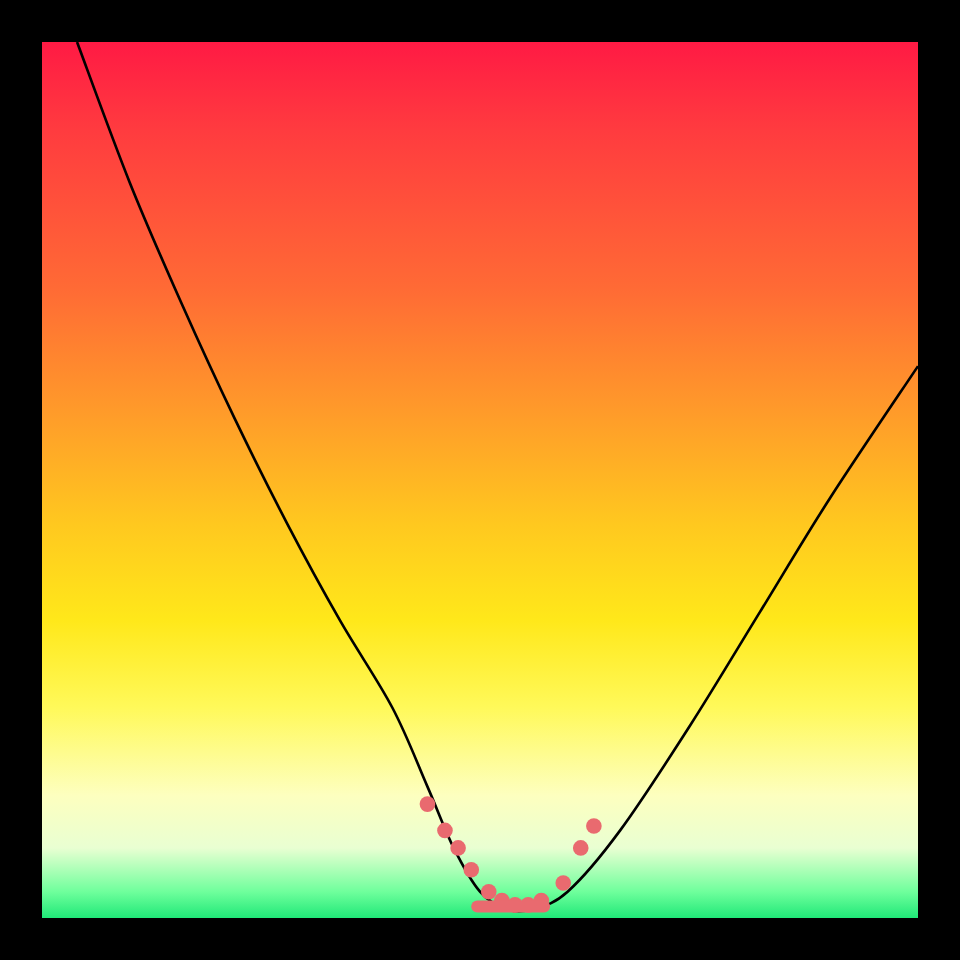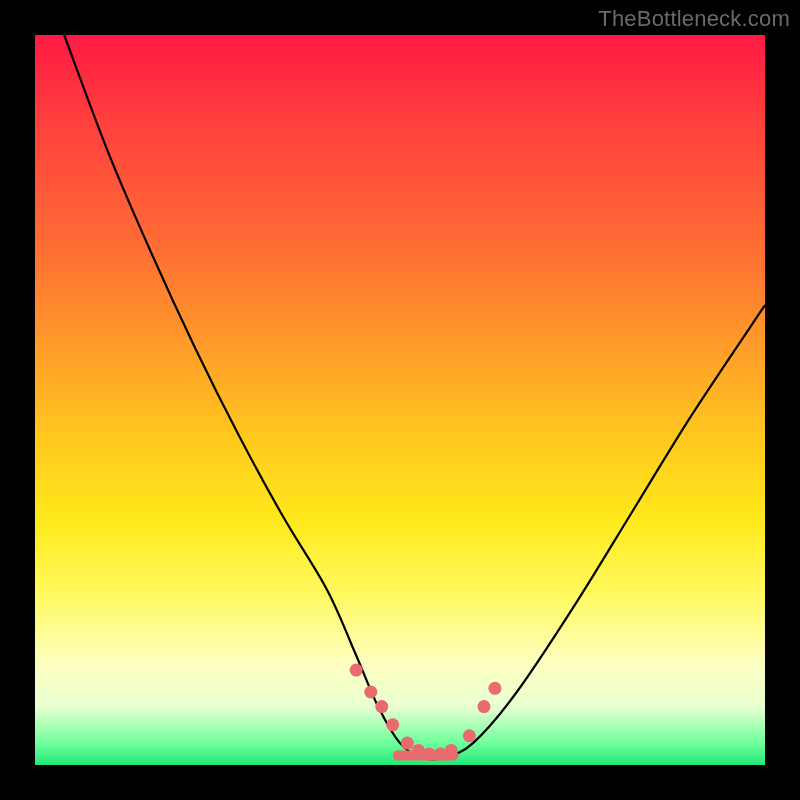--- a/index.html
+++ b/index.html
@@ -56,21 +56,20 @@
     width: 730px;
     height: 730px;
     overflow: visible;
   }
 </style>
 </head>
 <body>
 
 <div class="frame">
 
-  <div class="watermark">TheBottleneck.com</div>
 
   <div class="plot-area">
     <svg class="curve" viewBox="0 0 730 730">
       <path id="main-curve" fill="none" stroke="#000" stroke-width="2.2" d="M 29.2,0 C 36.5,19.46666666666668 58.4,80.30000000000007 73,116.80000000000007 C 87.6,153.30000000000007 102.2,186.15000000000006 116.8,219.00000000000006 C 131.4,251.85000000000005 146,283.48333333333335 160.6,313.90000000000003 C 175.2,344.3166666666667 189.8,373.51666666666665 204.4,401.5 C 219,429.48333333333335 233.60000000000002,456.24999999999994 248.20000000000002,481.79999999999995 C 262.8,507.34999999999997 279.8333333333333,531.6833333333333 292,554.8 C 304.1666666666667,577.9166666666666 312.68333333333334,601.0333333333333 321.2,620.5 C 329.71666666666664,639.9666666666667 335.79999999999995,657 343.09999999999997,671.6 C 350.4,686.2 357.7,699.5833333333334 365,708.1 C 372.3,716.6166666666667 379.6,720.2666666666667 386.90000000000003,722.7 C 394.20000000000005,725.1333333333334 400.28333333333336,725.1333333333334 408.8,722.7 C 417.31666666666666,720.2666666666667 425.8333333333333,719.0500000000001 438,708.1 C 450.1666666666667,697.15 464.76666666666665,680.1166666666667 481.8,657 C 498.83333333333337,633.8833333333333 520.7333333333333,599.8166666666666 540.2,569.4 C 559.6666666666667,538.9833333333333 579.1333333333332,506.1333333333333 598.5999999999999,474.5 C 618.0666666666666,442.8666666666667 635.1,413.6666666666667 657,379.6 C 678.9,345.53333333333336 717.8333333333334,288.35 730,270.1"></path>
       <g id="marker-group">
           <circle cx="321.2" cy="635.1" r="6.5" fill="#e96a6f"></circle>
           <circle cx="335.8" cy="657" r="6.5" fill="#e96a6f"></circle>
           <circle cx="346.75" cy="671.6" r="6.5" fill="#e96a6f"></circle>
           <circle cx="357.7" cy="689.85" r="6.5" fill="#e96a6f"></circle>
           <circle cx="372.3" cy="708.1" r="6.5" fill="#e96a6f"></circle>

